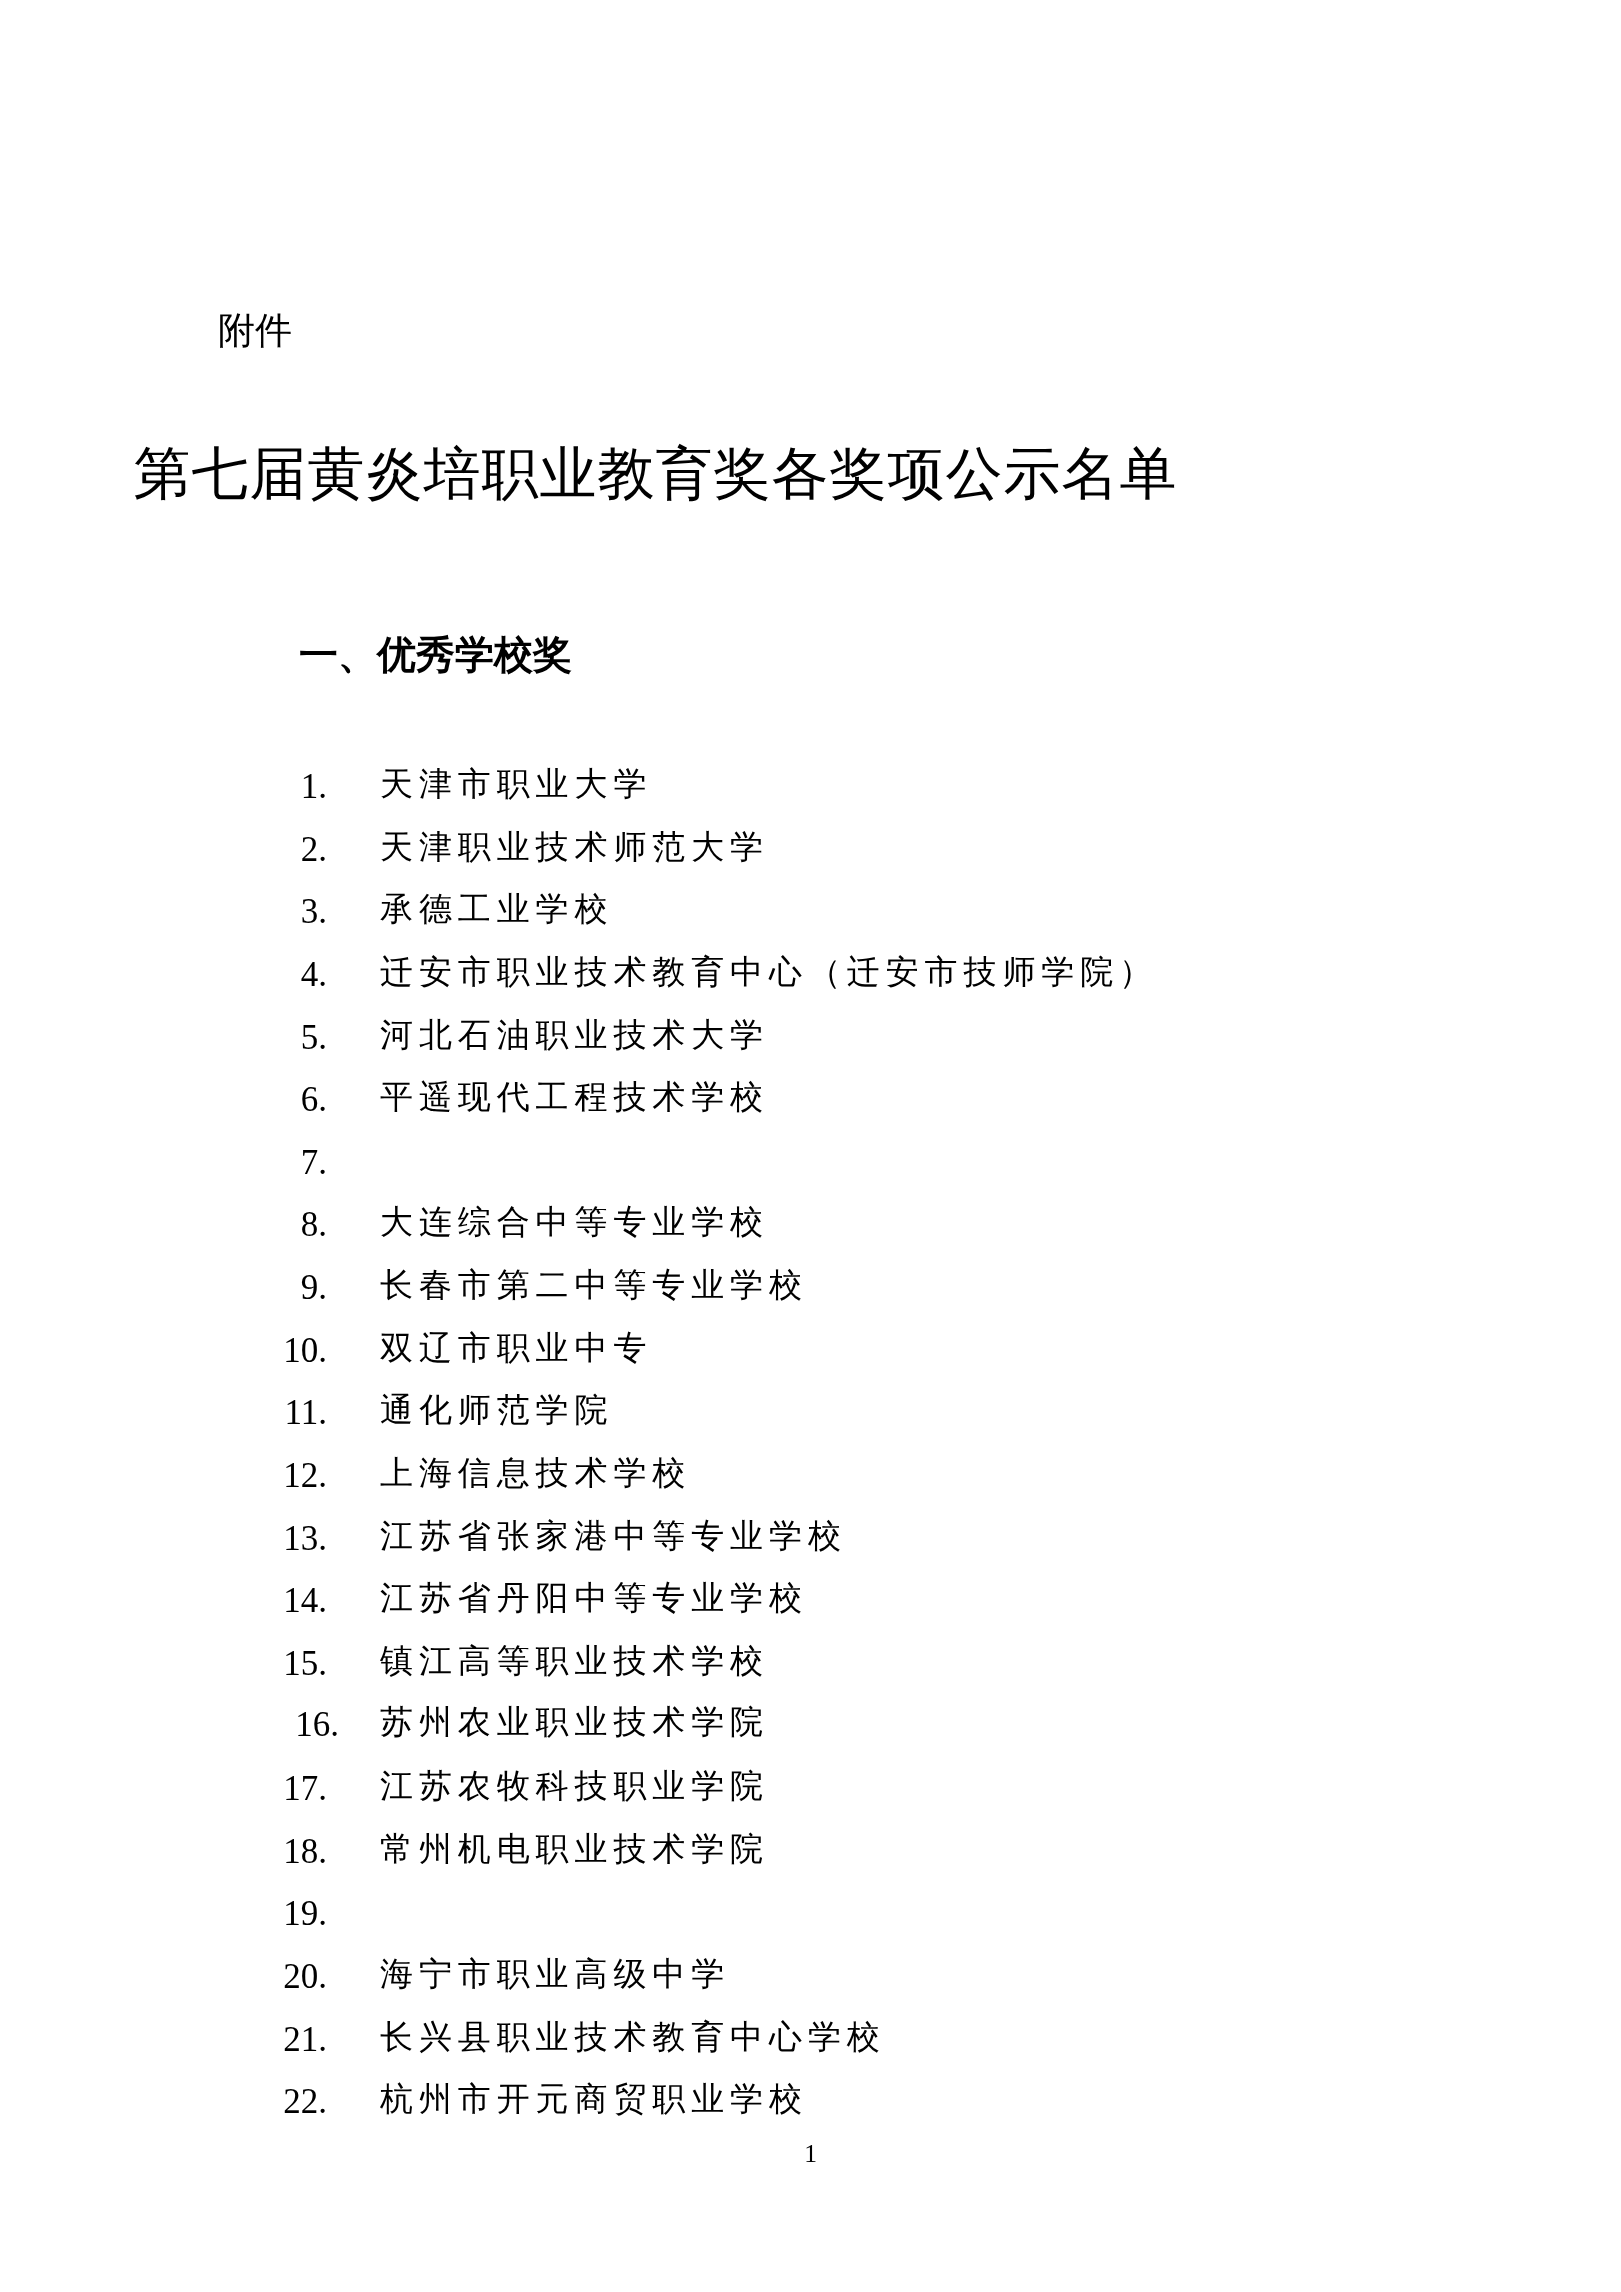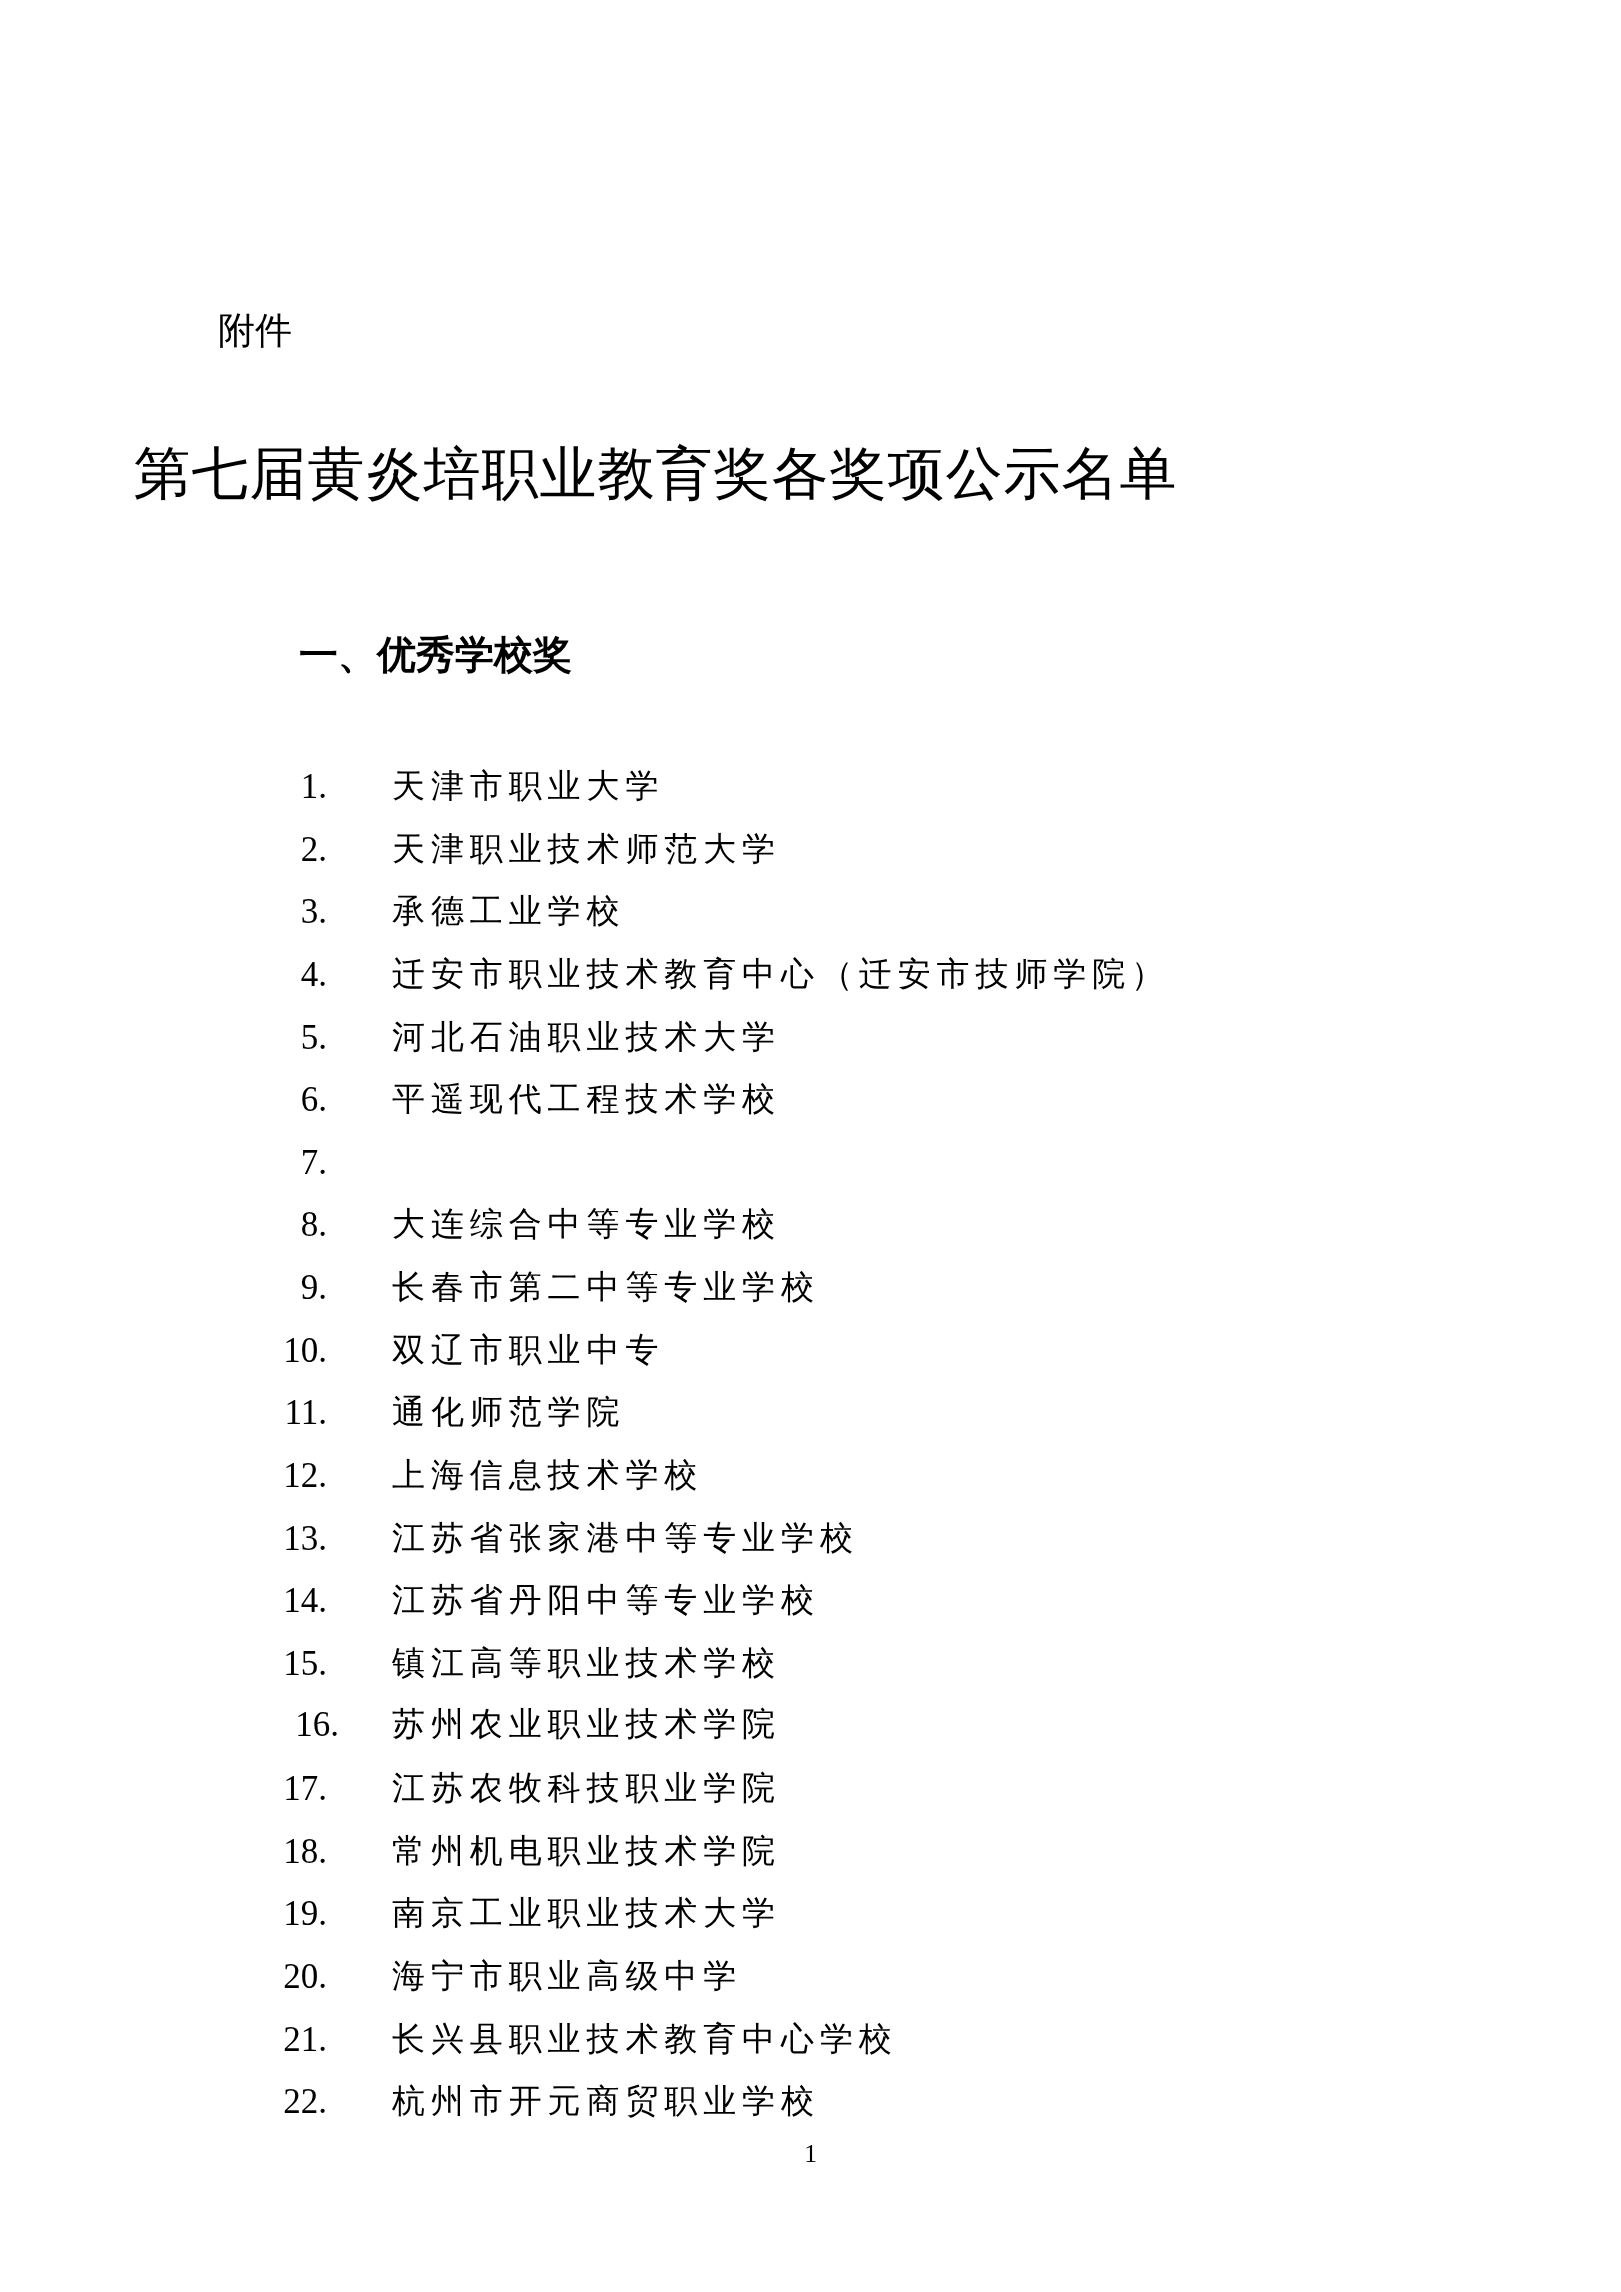--- a/index.html
+++ b/index.html
@@ -21,21 +21,21 @@
     .list-item {
       position: absolute; left: 0; height: 63px; width: 1621px;
       font-family: "DejaVu Serif", serif; font-size: 33px; line-height: 63px;
     }
     .list-item .num {
       position: absolute; right: calc(1621px - 327px); text-align: right;
       font-family: "Liberation Serif", serif; font-size: 35px;
     }
     .list-item .name {
       position: absolute; left: 380px; letter-spacing: 5.9px; white-space: nowrap;
-      font-family: Liberation Serif, serif; font-size: 33px; margin-left: 12px;
+      font-family: Liberation Mono, monospace; font-size: 33px;
     }
     .page-number {
       position: absolute; left: 0; width: 1621px; top: 2139px; text-align: center;
       font-family: "Liberation Serif", serif; font-size: 25.5px; line-height: 29px;
     }
   </style>
 </head>
 <body>
 
 <div>
@@ -110,21 +110,20 @@
       <div class="list-item" style="top: 1002px;">
         <span class="num">17.</span>
         <span class="name">江苏农牧科技职业学院</span>
       </div>
       <div class="list-item" style="top: 1065px;">
         <span class="num">18.</span>
         <span class="name">常州机电职业技术学院</span>
       </div>
       <div class="list-item" style="top: 1127px;">
         <span class="num">19.</span>
-        <span class="name">南京工业职业技术大学</span>
       </div>
       <div class="list-item" style="top: 1190px;">
         <span class="num">20.</span>
         <span class="name">海宁市职业高级中学</span>
       </div>
       <div class="list-item" style="top: 1253px;">
         <span class="num">21.</span>
         <span class="name">长兴县职业技术教育中心学校</span>
       </div>
       <div class="list-item" style="top: 1315px;">

